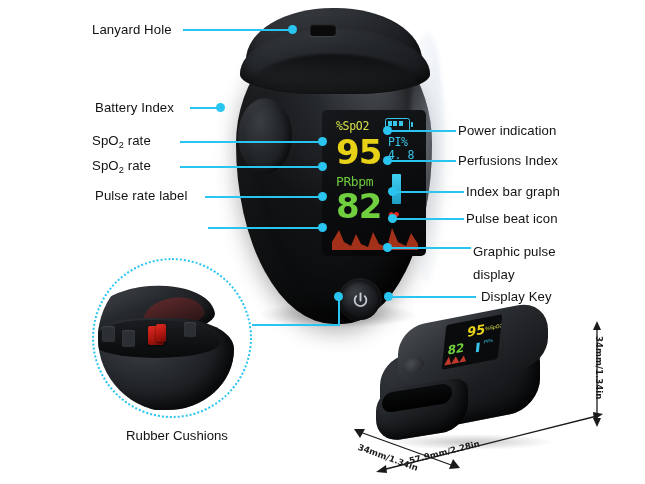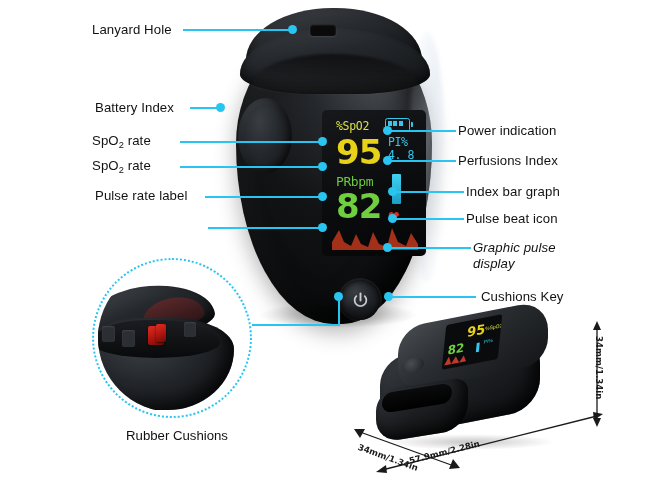--- a/index.html
+++ b/index.html
@@ -9,21 +9,21 @@
     font-family:"Liberation Sans","DejaVu Sans",sans-serif;
     -webkit-font-smoothing:antialiased;
   }
   .stage{position:absolute;inset:0;}
 
   
   .label{
     position:absolute;color:#121212;font-size:13.2px;line-height:15px;
     white-space:nowrap;letter-spacing:.1px;
   }
-  .label.two{white-space:normal;width:105px;line-height:16px;font-style:italic;}
+  .label.two{white-space:normal;width:105px;line-height:23px;}
   .label sub{font-size:9.2px;vertical-align:baseline;position:relative;top:3px;}
 
   
   .ln{position:absolute;background:#29c5f0;height:2px;}
   .lnv{position:absolute;background:#29c5f0;width:2px;}
   .dot{position:absolute;width:9px;height:9px;border-radius:50%;background:#29c5f0;}
 
   
   .device{position:absolute;left:218px;top:2px;width:232px;height:330px;}
   .dev-body{
@@ -271,21 +271,21 @@
   <div class="dot" style="left:388px;top:214px;"></div>
   <div class="ln" style="left:396px;top:218px;width:68px;"></div>
   <div class="label" style="left:466px;top:211px;">Pulse beat icon</div>
 
   <div class="dot" style="left:383px;top:243px;"></div>
   <div class="ln" style="left:391px;top:247px;width:80px;"></div>
   <div class="label two" style="left:473px;top:240px;">Graphic pulse display</div>
 
   <div class="dot" style="left:384px;top:292px;"></div>
   <div class="ln" style="left:392px;top:296px;width:84px;"></div>
-  <div class="label" style="left:481px;top:289px;">Cushions Key</div>
+  <div class="label" style="left:481px;top:289px;">Display Key</div>
 
   <div class="inset">
     <div class="inset-clip">
       <div class="ins-lid"></div>
       <div class="ins-lid-in"></div>
       <div class="ins-base"></div>
       <div class="ins-cav"></div>
       <div class="ins-pad" style="left:4px;top:62px;width:13px;height:16px;"></div>
       <div class="ins-pad" style="left:24px;top:66px;width:13px;height:17px;"></div>
       <div class="ins-pad" style="left:86px;top:58px;width:12px;height:15px;"></div>

